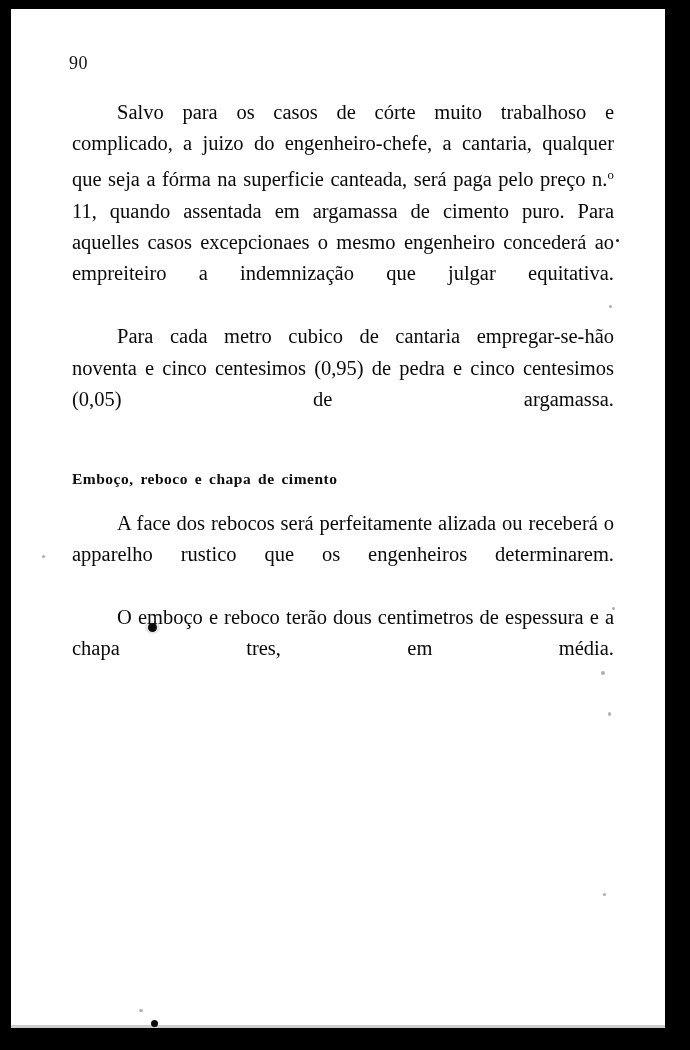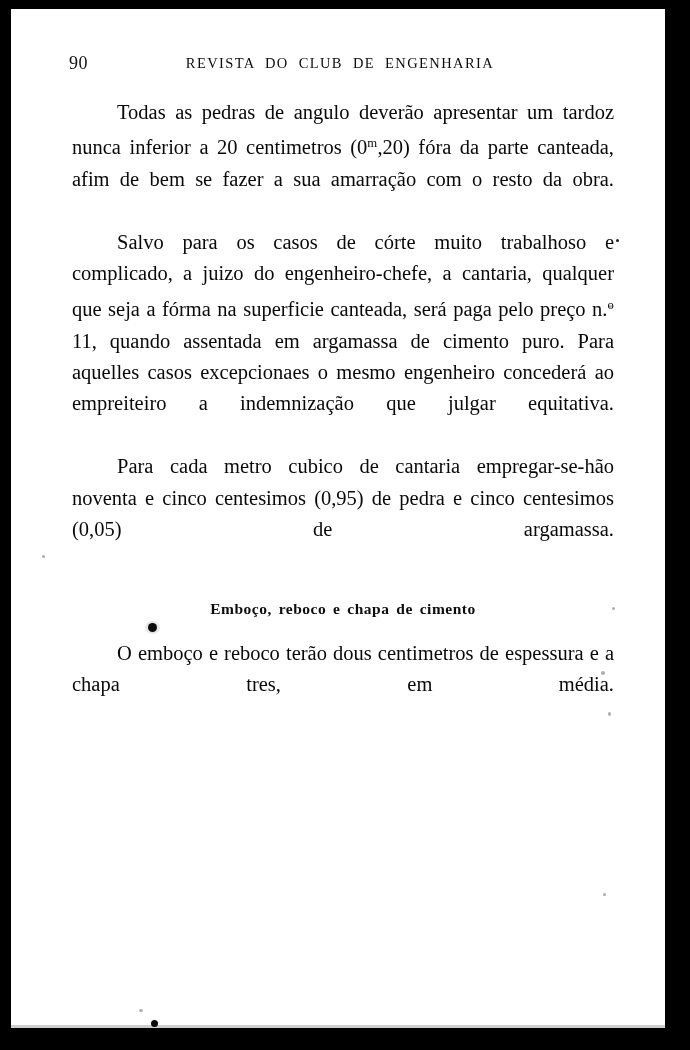--- a/index.html
+++ b/index.html
@@ -90,21 +90,20 @@
   }
 
   .sup {
     font-size: 0.62em;
     vertical-align: 0.58em;
     letter-spacing: 0.2px;
   }
 
   .section-head {
     margin: 23px 0 20px 0;
-    text-align: center;
     font-size: 15.5px;
     font-weight: bold;
     color: #0d0d0d;
     letter-spacing: 0.5px;
     word-spacing: 2.5px;
   }
 
   .art-italic {
     font-style: italic;
   }
@@ -137,35 +136,34 @@
   }
 </style>
 </head>
 <body>
 
 <div id="scan-frame">
   <div id="page-sheet">
 
     <div class="running-head">
       <span class="folio">90</span>
-      <span class="head-title">REVISTA DO CLUB DE ENGENHARIA</span>
     </div>
 
     <div id="text-column">
 
-      <p class="para"><span>Todas as pedras de angulo deverão apresentar um tardoz nunca inferior a 20 centimetros (0</span><span class="sup">m</span><span>,20) fóra da parte canteada, afim de bem se fazer a sua amarração com o resto da obra.</span></p>
 
       <p class="para"><span>Salvo para os casos de córte muito trabalhoso e complicado, a juizo do engenheiro-chefe, a cantaria, qualquer que seja a fórma na superficie canteada, será paga pelo preço n.</span><span class="sup">o</span><span> 11, quando assentada em argamassa de cimento puro. Para aquelles casos excepcionaes o mesmo engenheiro concederá ao empreiteiro a indemnização que julgar equitativa.</span></p>
 
 
       <p class="para">Para cada metro cubico de cantaria empregar-se-hão noventa e cinco centesimos (0,95) de pedra e cinco centesimos (0,05) de argamassa.</p>
 
       <div class="section-head">Emboço, reboco e chapa de cimento</div>
 
 
+      <p class="para">A face dos rebocos será perfeitamente alizada ou receberá o apparelho rustico que os engenheiros determinarem.</p>
 
       <p class="para">O emboço e reboco terão dous centimetros de espessura e a chapa tres, em média.</p>
 
     </div>
 
     <div class="blot-halo" style="left:134px; top:612px;"></div>
     <div class="blot" style="left:137px; top:614px;"></div>
 
     <div class="speck" style="left:605px; top:230px; width:3px; height:3px;"></div>
     <div class="speck speck-faint" style="left:598px; top:296px; width:3px; height:3px;"></div>

